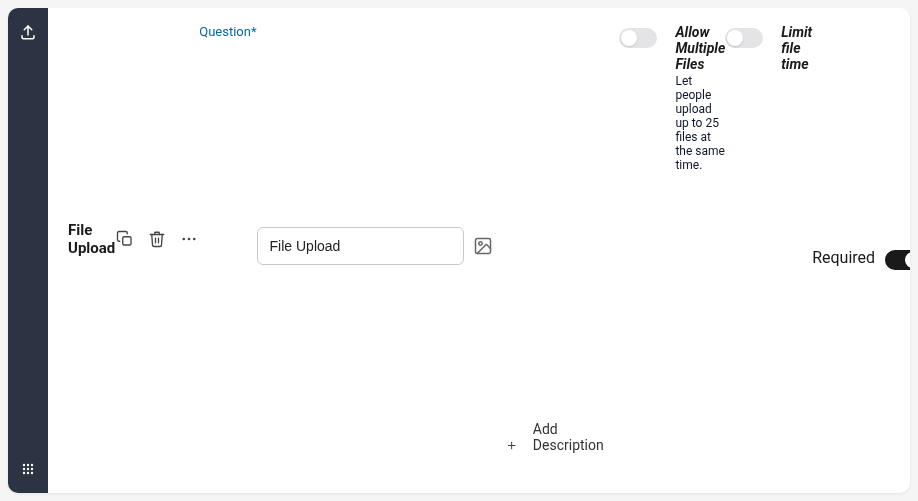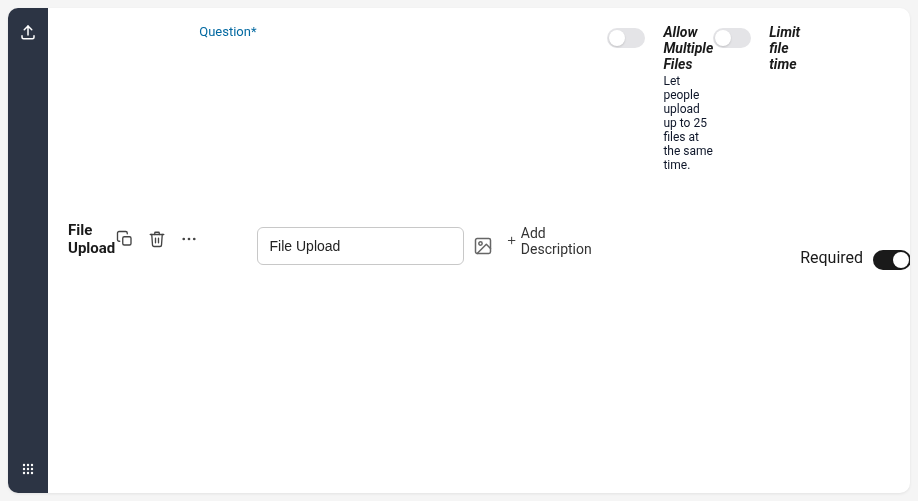--- a/index.html
+++ b/index.html
@@ -94,22 +94,22 @@
       width: 22px;
       height: 22px;
       display: flex;
       align-items: center;
       justify-content: center;
       cursor: pointer;
       color: #666;
     }
     .add-desc-row {
       display: flex;
-      align-items: center;
-      gap: 4px;
+      align-items: flex-end;
+      gap: 16px;
       padding: 4px 12px 28px 12px;
       cursor: pointer;
       font-size: 14px;
       color: #333;
     }
     .toggle-option {
       display: flex;
       align-items: flex-start;
       gap: 18px;
       margin-bottom: 26px;

